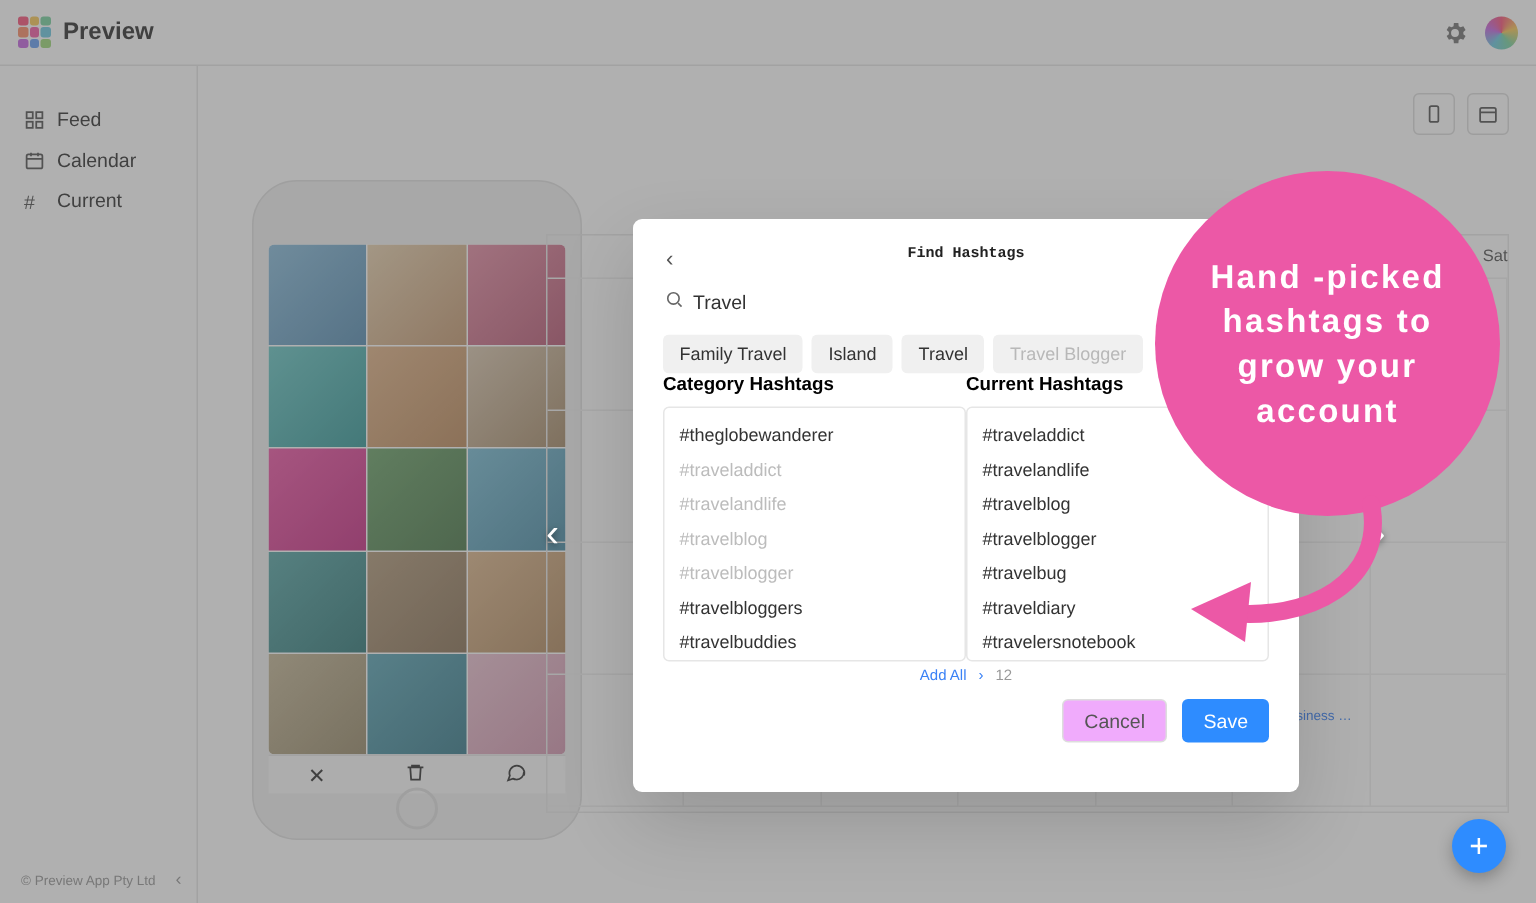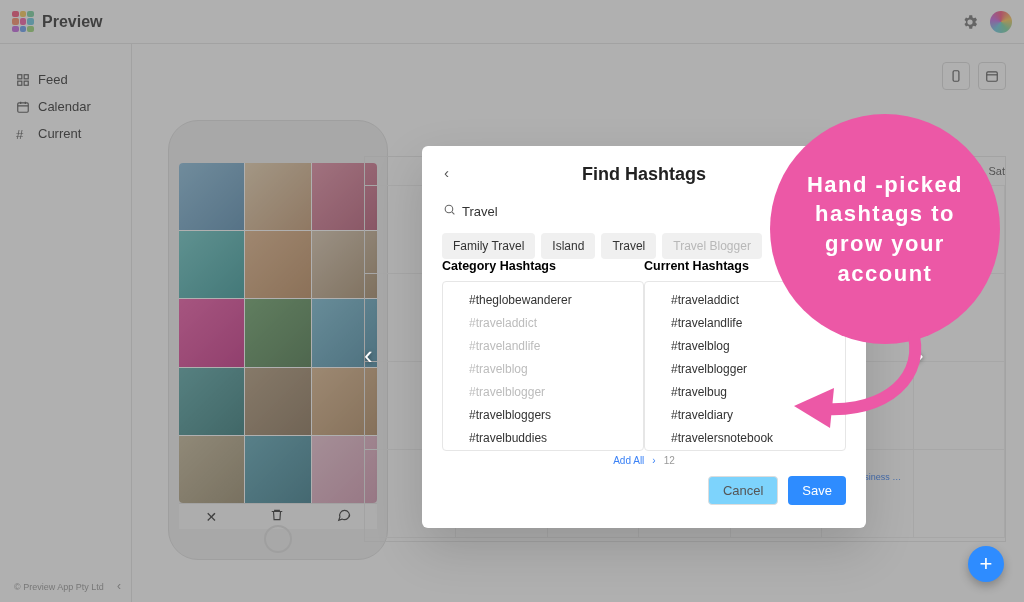--- a/index.html
+++ b/index.html
@@ -57,39 +57,39 @@
   .cal-card .img { width: 24px; height: 24px; background: linear-gradient(135deg,#e7c9aa,#c79a6e); border-radius: 2px; }
   .cal-card .txt { font-size: 9px; color: #666; }
 
   
   .dim { position: absolute; inset: 0; background: rgba(80,80,80,0.45); pointer-events: none; }
 
   
   .modal { position: absolute; left: 290px; top: 102px; width: 444px; height: 382px; background: #fff; border-radius: 6px; box-shadow: 0 20px 50px rgba(0,0,0,0.15); padding: 18px 20px 14px; }
   .modal-head { display: flex; align-items: center; justify-content: center; position: relative; margin-bottom: 16px; }
   .modal-back { position: absolute; left: 2px; top: 0; color: #555; cursor: pointer; font-size: 15px; }
-  .modal-title { font-weight: 600; font-size: 18px; color: #222; }
+  .modal-title { font-weight: 600; font-size: 10px; color: #222; font-family: Liberation Mono, monospace; }
   .search-wrap { display: flex; align-items: center; gap: 6px; border-bottom: 0px solid #eee; margin-bottom: 12px; padding: 2px 1px; }
   .search-wrap .sicon { color: #666; font-size: 13px; }
   .search-input { border: none; outline: none; font-size: 13px; flex: 1; color: #333; }
   .chips { display: flex; gap: 6px; overflow-x: hidden; margin-bottom: 0; }
   .chip { background: #f0f0f0; border-radius: 4px; padding: 6px 11px; font-size: 12px; color: #333; white-space: nowrap; cursor: pointer; }
   .chip.dis { color: #b8b8b8; }
   .cols { display: flex; }
   .col { flex: 1; }
   .col-title { font-weight: 600; font-size: 12.5px; margin-bottom: 8px; }
-  .tagbox { border: 1px solid #e6e6e6; border-radius: 4px; height: 170px; overflow: hidden; padding: 6px 26px; }
+  .tagbox { border: 1px solid #e6e6e6; border-radius: 4px; height: 170px; overflow: hidden; padding: 6px 10px; }
   .tag { font-size: 12px; color: #333; padding: 4.5px 0; }
   .tag.dim-tag { color: #bcbcbc; }
   .below-cols { display: flex; align-items: center; gap: 8px; justify-content: center; margin-top: 4px; font-size: 10px; }
   .addall { color: #3b82f6; cursor: pointer; }
   .count { color: #999; }
   .modal-footer { display: flex; justify-content: flex-end; gap: 10px; margin-top: 10px; }
   .btn { padding: 6px 14px; border-radius: 4px; font-size: 13px; border: none; cursor: pointer; }
-  .btn-cancel { background: #7dd3fc; color: #555; border: 1px solid #ddd; }
+  .btn-cancel { background: #f0abfc; color: #555; border: 1px solid #ddd; }
   .btn-save { background: #2e8cff; color: #fff; }
 
   
   .car-arrow { position: absolute; top: 296px; color: #fff; font-size: 26px; text-shadow: 0 1px 4px rgba(0,0,0,0.5); }
   .car-left { left: 232px; }
   .car-right { left: 783px; }
 
   
   .badge { position: absolute; right: 24px; top: 70px; width: 230px; height: 230px; border-radius: 50%; background: #ec58a6; display: flex; align-items: center; justify-content: center; text-align: center; padding: 24px; color: #fff; font-weight: 700; font-size: 22px; line-height: 1.35; letter-spacing: 1.5px; font-family: "Arial Black", Arial, sans-serif; }
   .arrow-wrap { position: absolute; right: 80px; top: 282px; width: 160px; height: 120px; pointer-events: none; }

